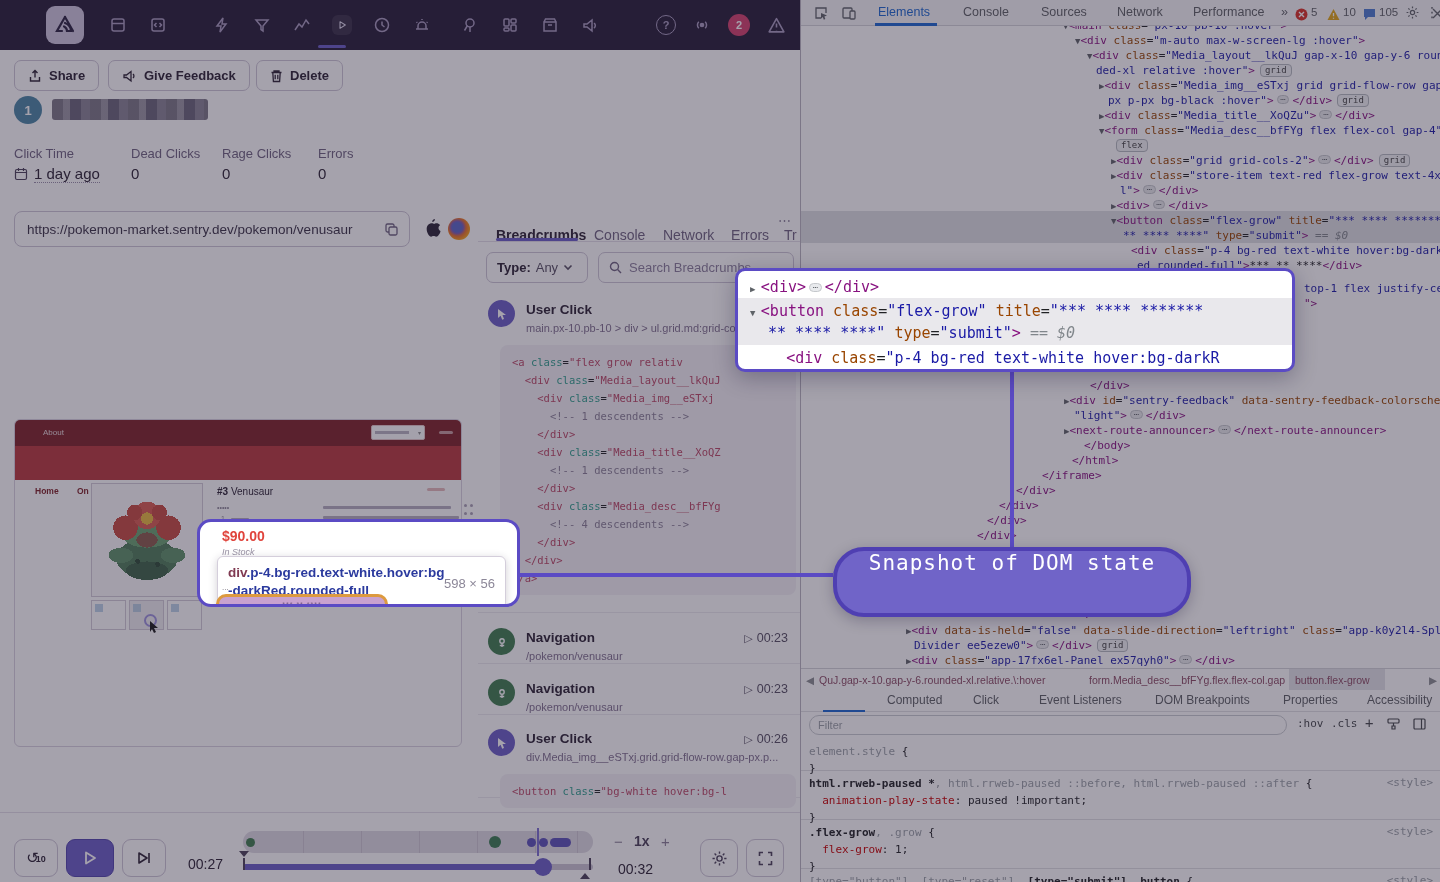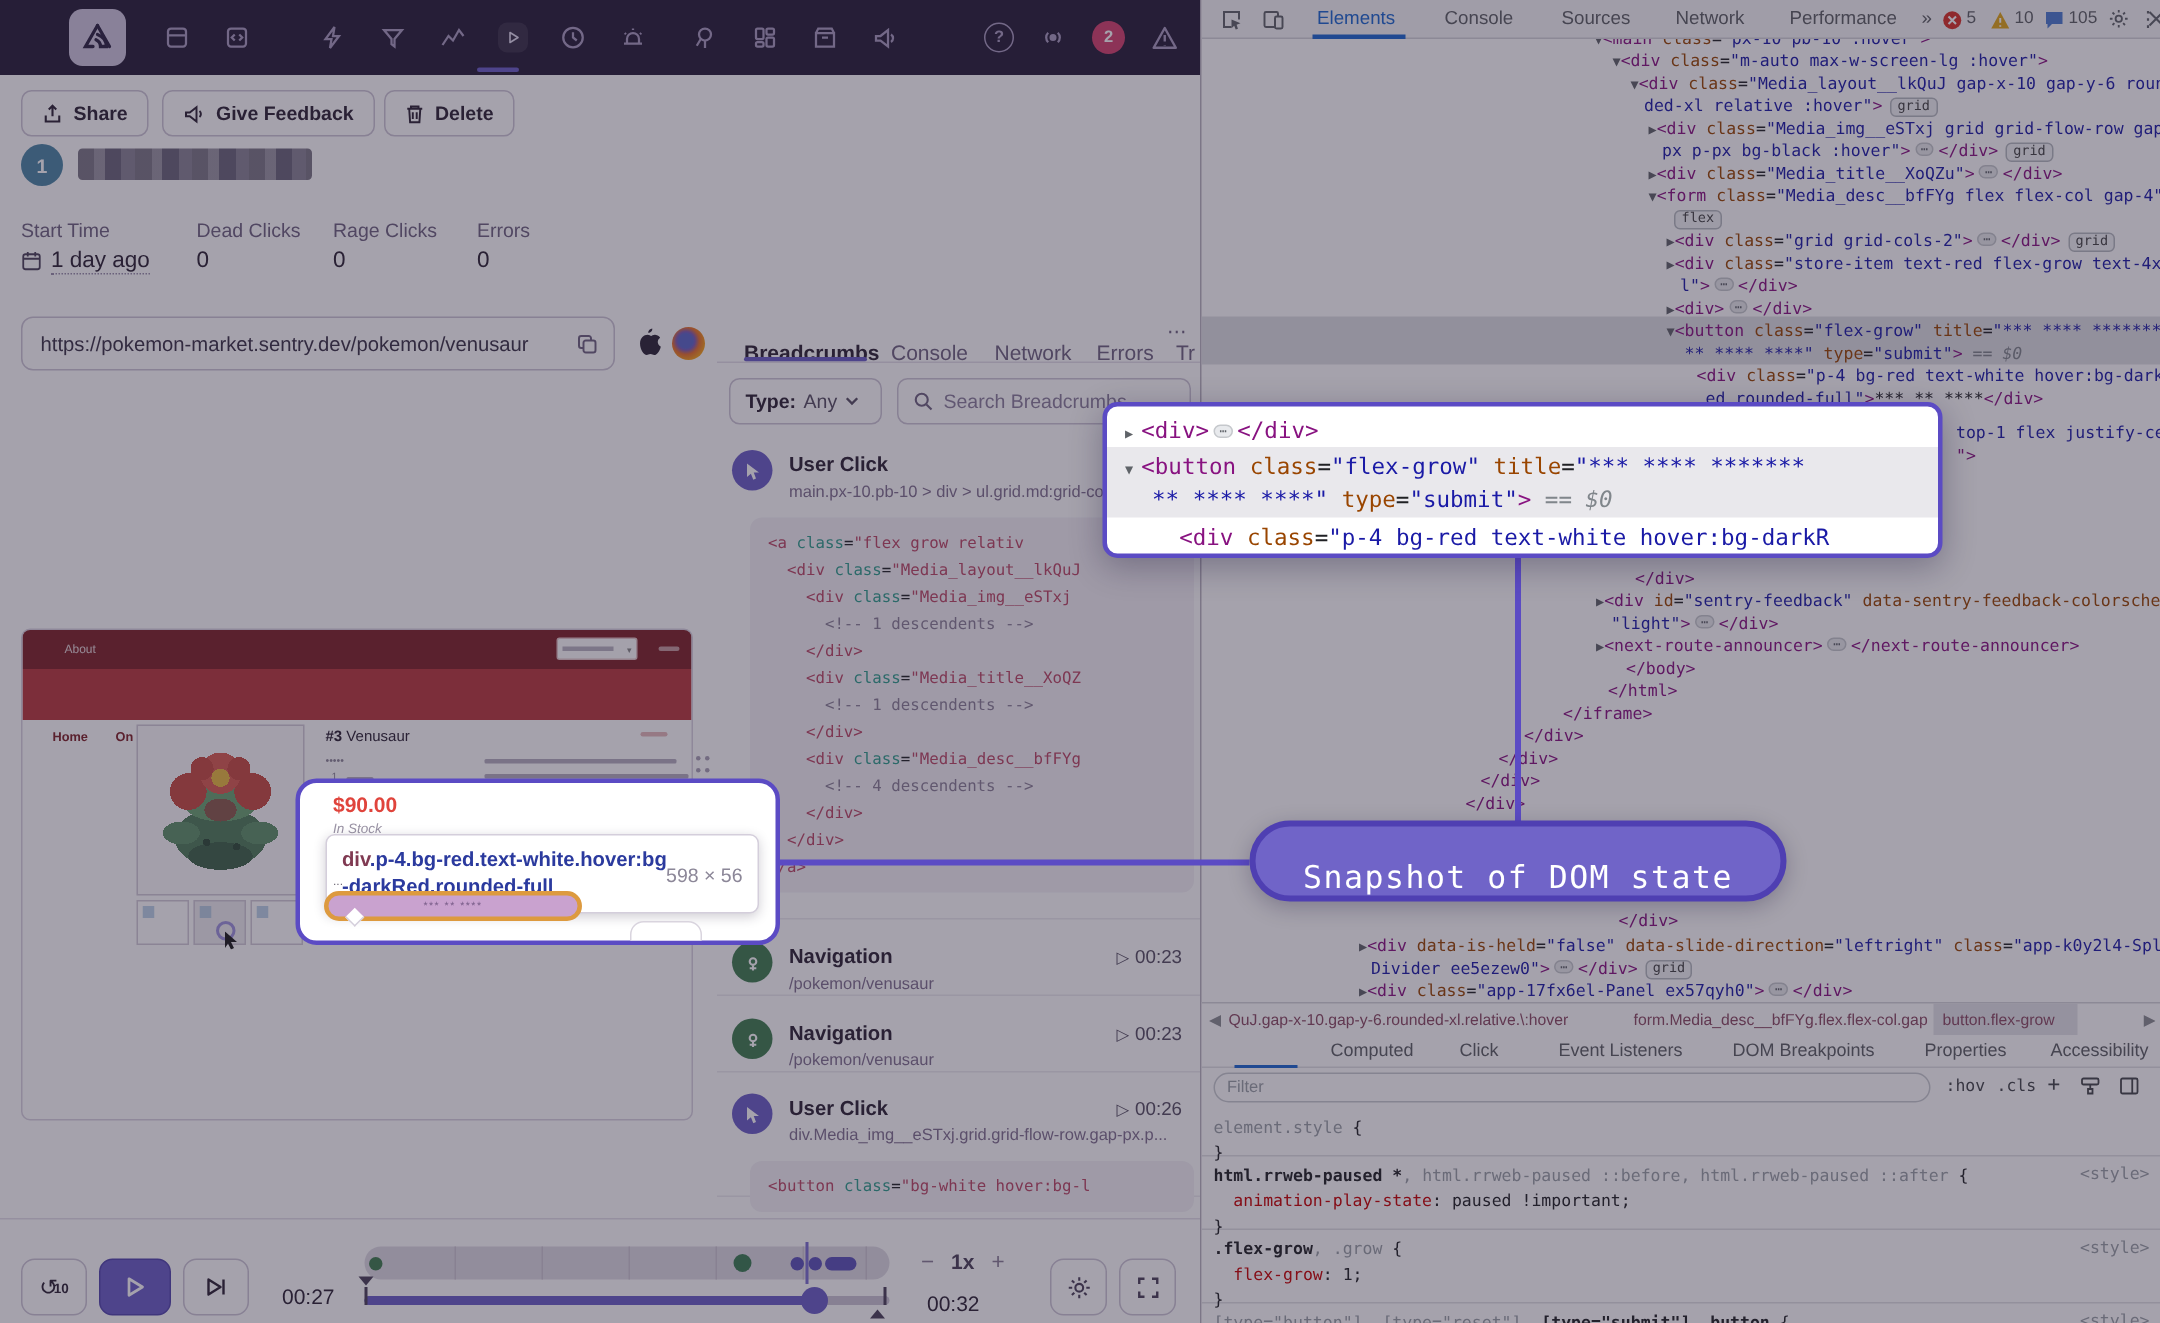--- a/index.html
+++ b/index.html
@@ -59,21 +59,21 @@
   .vp-nav{position:absolute;top:66px;font-size:8.5px;color:#7e2127;font-weight:bold}
   #vp-imgbox{left:76px;top:63px;width:112px;height:114px;border:1px solid #d2cbd8;background:#fbfafc;
     display:flex;align-items:center;justify-content:center}
   .vp-thumb{position:absolute;top:180px;width:35px;height:30px;border:1px solid #d2cbd8;background:#fff}
   #vp-ring{left:129px;top:194px;width:13px;height:13px;border-radius:50%;border:2px solid #8f83d8;opacity:.85}
   .vp-strip{position:absolute;background:#b5aec0;height:3px;border-radius:1px}
   .vp-tinytxt{position:absolute;font-size:7px;color:#8d8798}
   #vp-prodtitle{left:202px;top:66px;font-size:10px;color:#2b2233}
 
   
-  #playerbox{left:197px;top:519px;width:323px;height:111px;background:#fff;border:3.5px solid #5b4bc4;
+  #playerbox{left:197px;top:519px;width:323px;height:88px;background:#fff;border:3.5px solid #5b4bc4;
     border-radius:14px;z-index:60;overflow:hidden}
   #pb-price{left:22px;top:6px;font-size:14px;font-weight:bold;color:#e0443c}
   #pb-stock{left:22px;top:25px;font-size:9px;font-style:italic;color:#9a93a5}
   #pb-tooltip{left:17px;top:34px;width:289px;height:53px;background:#fff;border:1px solid #d4cedb;border-radius:6px;
     box-shadow:0 2px 8px rgba(40,30,60,.22);padding:7px 10px;font-size:13.5px;font-weight:bold;line-height:18px}
   #pb-tooltip .sel{display:inline-block;width:218px;word-break:break-all;vertical-align:top}
   #pb-tooltip .tag{color:#803a52}
   #pb-tooltip .cls{color:#2b3a9e}
   #pb-dims{position:absolute;right:10px;top:18px;font-size:13px;font-weight:normal;color:#8c8798}
   #pb-caret{left:32px;top:85px;width:9px;height:9px;background:#fff;border-left:1px solid #d4cedb;
@@ -163,22 +163,22 @@
   .sg-sB{color:#202124;font-weight:bold}.sg-sM{color:#9aa0a6}.sg-p{color:#c80000}.sg-w{color:#202124}
   .stlink{position:absolute;right:8px;color:#9aa0a6}
   .st-sep{position:absolute;left:0;width:640px;height:1px;background:#e0e0e3}
 
   
   #popup{left:735px;top:268px;width:560px;height:104px;background:#fff;border:3px solid #5b4bc4;border-radius:10px;
     z-index:62;overflow:hidden;box-shadow:0 6px 22px rgba(20,12,50,.3);
     font-family:"DejaVu Sans Mono",monospace;font-size:15px}
   #popup .pline{position:absolute;white-space:pre;line-height:22px}
   #popup-hl{position:absolute;left:0;top:27px;width:560px;height:47px;background:#e9e8ec}
-  #pill{left:833px;top:547px;width:358px;height:54px;background:#7064c8;border:4px solid #4f3fb2;border-radius:31px;
-    z-index:63;display:flex;align-items:flex-end;justify-content:center;box-shadow:0 4px 14px rgba(20,12,50,.25)}
+  #pill{left:833px;top:547px;width:358px;height:70px;background:#7064c8;border:4px solid #4f3fb2;border-radius:31px;
+    z-index:63;display:flex;align-items:flex-start;justify-content:center;box-shadow:0 4px 14px rgba(20,12,50,.25)}
   #pill span{font-family:"DejaVu Sans Mono",monospace;font-size:21px;color:#fff;letter-spacing:1px}
   #conn-h{left:519px;top:573px;width:314px;height:4px;background:#5b4bc4;z-index:61}
   #conn-v{left:1010px;top:370px;width:4px;height:180px;background:#5b4bc4;z-index:61}
 </style>
 </head>
 <body>
 
 <div id="stage">
 
   <div class="abs" id="topnav">
@@ -295,21 +295,21 @@
   </div>
   <div class="btn" style="left:256px">
     <svg width="13" height="14" viewBox="0 0 13 14" fill="none" stroke="#2b2233" stroke-width="1.3">
         <path d="M1.5 3.5h10M4 3.5V2h5v1.5M2.8 3.5l.6 9h6.2l.6-9M5.2 5.8v4.5M7.8 5.8v4.5"></path>
       </svg>
     <span>Delete</span>
   </div>
   <div class="abs" id="avatar">1</div>
   <div class="abs" id="redname"></div>
   <div id="stats">
-      <div class="abs statlbl" style="left: 14px;">Start Time</div>
+      <div class="abs statlbl" style="left: 14px;">Click Time</div>
       <div class="abs statval" style="left: 14px;">
         <svg width="14" height="14" viewBox="0 0 14 14" fill="none" stroke="#4a4158" stroke-width="1.2">
           <rect x="1.5" y="2.5" width="11" height="10" rx="1.5"></rect>
           <path d="M1.5 5.5h11M4.5 1v3M9.5 1v3"></path>
         </svg>
         <span id="starttime-val">1 day ago</span>
       </div>
       <div class="abs statlbl" style="left: 131px;">Dead Clicks</div>
       <div class="abs statval" style="left: 131px;">0</div>
       <div class="abs statlbl" style="left: 222px;">Rage Clicks</div>

